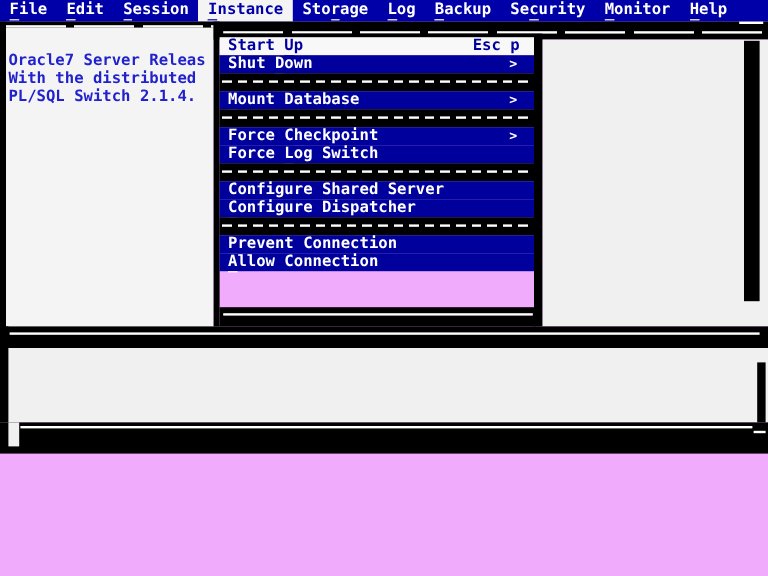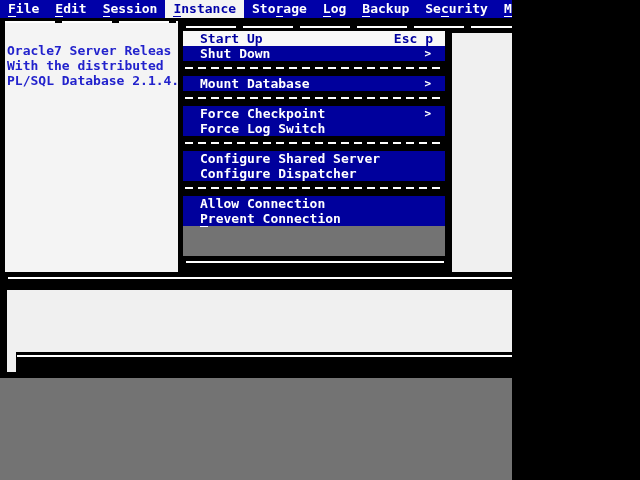--- a/index.html
+++ b/index.html
@@ -1,18 +1,18 @@
 <!DOCTYPE html>
 <html><head>
 <meta charset="utf-8">
 <style>
   html,body{margin:0;padding:0;background:#000;}
   .screen{
-    position:relative;width:512px;height:480px;overflow:hidden;
-    background:#737373;
+    position:relative;width:640px;height:480px;overflow:hidden;
+    background:#f0abfc;
     font-family:"DejaVu Sans Mono","Liberation Mono",monospace;
     font-weight:bold;-webkit-font-smoothing:none;
   }
   .abs{position:absolute;}
   
   .menubar{
     left:0;top:0;width:640px;height:18px;background:#0000A8;
     display:flex;align-items:stretch;color:#FFF;font-size:13px;line-height:18px;
     white-space:pre;
   }
@@ -29,21 +29,21 @@
   .left-pane{left:5px;top:23px;width:173px;height:239px;background:#F4F4F4;
     color:#2222CC;font-size:13px;line-height:15px;padding-top:20px;
     white-space:pre;overflow:hidden;}
   .console-line{padding-left:2px;}
   .divider{left:178px;top:18px;width:5px;height:254px;background:#000;}
   .right-pane{left:452px;top:33px;width:188px;height:239px;background:#F0F0F0;}
   .rp-bar{position:absolute;left:168px;top:1px;width:13px;height:217px;background:#000;}
   
   .menu{left:183px;top:28px;width:262px;border-top:3px solid #000;}
   .menu-item{height:15px;line-height:15px;background:#00009C;color:#FFF;
-    font-size:13px;padding-left:17px;position:relative;white-space:pre;}
+    font-size:13px;padding-left:7px;position:relative;white-space:pre;}
   .menu-item.highlighted{background:#F8F8F8;color:#0000A0;}
   .menu-sep{height:15px;background:#000;position:relative;}
   .menu-sep .dashes{position:absolute;left:2px;right:2px;top:6px;height:2px;
     background:repeating-linear-gradient(to right,#FFF 0 8px,transparent 8px 13px);}
   .shortcut{position:absolute;right:12px;top:0;}
   .arrow{position:absolute;right:14px;top:0;font-size:11px;}
   .menu-shadow-right{left:445px;top:28px;width:7px;height:244px;background:#000;}
   .menu-shadow-bottom{left:183px;top:256px;width:264px;height:16px;background:#000;}
   
   .band-mid{left:0;top:272px;width:640px;height:18px;background:#000;}
@@ -60,21 +60,21 @@
 
   <div class="abs menubar"><span class="mb-item"><span class="u">F</span>ile</span><span class="mb-item"><span class="u">E</span>dit</span><span class="mb-item"><span class="u">S</span>ession</span><span class="mb-item selected"><span class="u">I</span>nstance</span><span class="mb-item">Sto<span class="u">r</span>age</span><span class="mb-item"><span class="u">L</span>og</span><span class="mb-item"><span class="u">B</span>ackup</span><span class="mb-item">Se<span class="u">c</span>urity</span><span class="mb-item"><span class="u">M</span>onitor</span><span class="mb-item"><span class="u">H</span>elp</span></div>
 
   <div class="abs top-band">
     <div class="dash-line" style="left:5px;top:3px;width:173px;"></div>
     <div class="dash-line" style="left:186px;top:8px;width:449px;"></div>
     <div class="solid-line" style="left:616px;top:0;width:20px;"></div>
   </div>
 
   <div class="abs left-edge"></div>
-  <div class="abs left-pane"><div class="console-line">Oracle7 Server Releas</div><div class="console-line">With the distributed</div><div class="console-line">PL/SQL Database 2.1.4.</div></div>
+  <div class="abs left-pane"><div class="console-line">Oracle7 Server Releas</div><div class="console-line">With the distributed</div><div class="console-line">PL/SQL Switch 2.1.4.</div></div>
   <div class="abs divider"></div>
   <div class="abs right-pane">
     <div class="rp-bar"></div>
   </div>
 
   <div class="abs menu-shadow-right"></div>
   <div class="abs menu-shadow-bottom">
     <div class="solid-line" style="left:3px;top:5px;width:258px;"></div>
   </div>
 
@@ -91,22 +91,22 @@
       <div class="menu-item">Force C<span class="u">h</span>eckpoint<span class="arrow">&gt;</span></div>
       <div class="menu-item">Force <span class="u">L</span>og Switch</div>
       <div class="menu-sep">
         <div class="dashes"></div>
       </div>
       <div class="menu-item">Configure <span class="u">S</span>hared Server</div>
       <div class="menu-item"><span class="u">C</span>onfigure Dispatcher</div>
       <div class="menu-sep">
         <div class="dashes"></div>
       </div>
+      <div class="menu-item"><span class="u">P</span>revent Connection</div>
       <div class="menu-item"><span class="u">A</span>llow Connection</div>
-      <div class="menu-item"><span class="u">P</span>revent Connection</div>
     </div>
 
   <div class="abs band-mid">
     <div class="solid-line" style="left:8px;top:5px;width:625px;"></div>
   </div>
   <div class="abs window2"></div>
   <div class="abs w2-left-bar"></div>
   <div class="abs w2-right-bar"></div>
   <div class="abs band-bottom">
     <div class="notch"></div>

